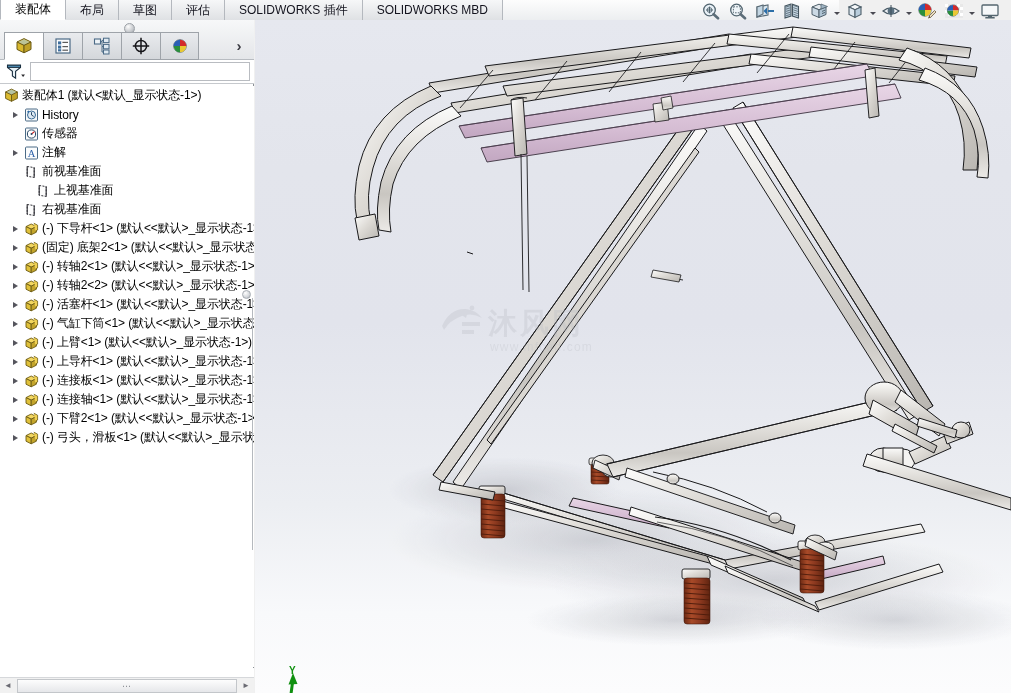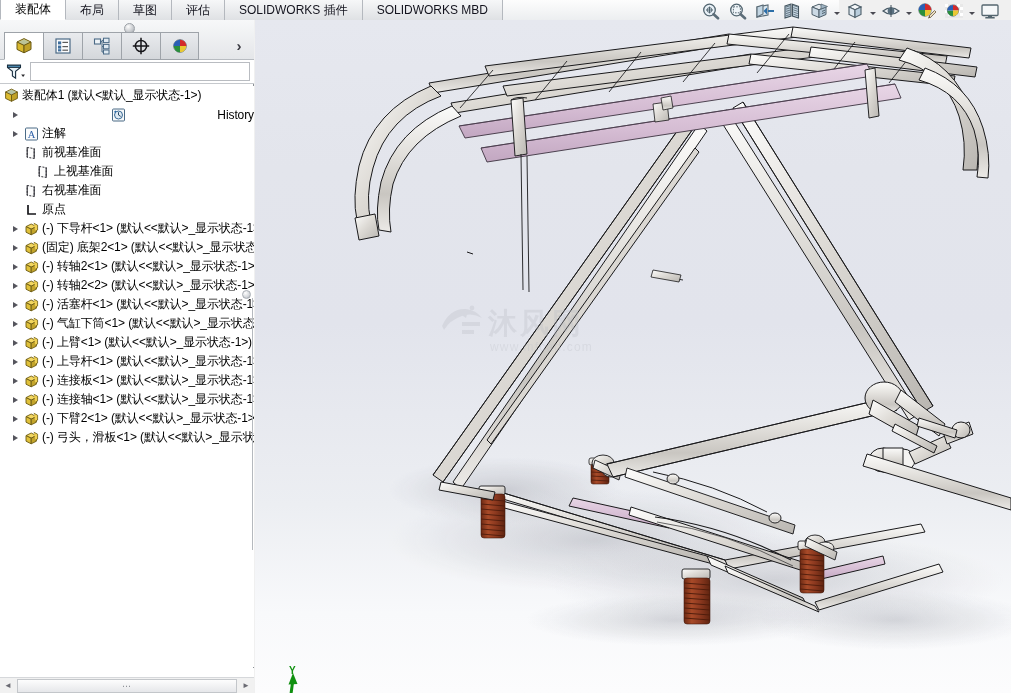--- a/index.html
+++ b/index.html
@@ -378,35 +378,46 @@
           <svg width="17" height="17" viewBox="0 0 17 17">
             <path d="M2.6 5 L8.5 2.1 L14.4 5 L8.5 7.9 Z" fill="#f2d44f" stroke="#6b5a14" stroke-width="0.9"></path>
             <path d="M2.6 5 L2.6 11.4 L8.5 14.3 L8.5 7.9 Z" fill="#dcbb30" stroke="#6b5a14" stroke-width="0.9"></path>
             <path d="M14.4 5 L14.4 11.4 L8.5 14.3 L8.5 7.9 Z" fill="#c1a226" stroke="#6b5a14" stroke-width="0.9"></path>
             <path d="M8.5 2.6 L13.3 5 L8.5 7.4 L3.7 5 Z" fill="#8cb7da" opacity="0.6"></path>
           </svg>
         </div>
         <div class="tlabel">装配体1  (默认&lt;默认_显示状态-1&gt;)</div>
       </div>
 
-      <div class="trow" style="padding-left:8px;justify-content:space-between;">
+      <div class="trow" style="padding-left:8px;">
         <div class="tw">
             <i></i>
           </div>
         <div class="ticon">
           <svg width="17" height="16" viewBox="0 0 17 16">
             <rect x="2.5" y="2" width="12" height="12" rx="1" fill="#f7f9fa" stroke="#4a6a86" stroke-width="1"></rect>
             <circle cx="8.5" cy="8" r="4" fill="#dfeaf3" stroke="#3a6a96" stroke-width="1"></circle>
             <path d="M8.5 5.2 L8.5 8 L10.7 9.4" stroke="#2a4a68" stroke-width="1" fill="none"></path>
             <path d="M4.6 5.4 A4 4 0 0 1 6 4.2" stroke="#2a6aa8" stroke-width="1.4" fill="none"></path>
           </svg>
         </div>
         <div class="tlabel">History</div>
       </div>
 
+      <div class="trow" style="padding-left:22px;">
+        <div class="ticon">
+          <svg width="17" height="16" viewBox="0 0 17 16">
+            <rect x="2.5" y="2" width="12" height="12" rx="1" fill="#f7f9fa" stroke="#4a6a86" stroke-width="1"></rect>
+            <circle cx="8.5" cy="8" r="4.1" fill="#fff" stroke="#2a4a68" stroke-width="1"></circle>
+            <path d="M8.5 8 L11.4 5.6" stroke="#d02020" stroke-width="1.2"></path>
+            <circle cx="8.5" cy="8" r="1" fill="#2a4a68"></circle>
+          </svg>
+        </div>
+        <div class="tlabel">传感器</div>
+      </div>
 
       <div class="trow" style="padding-left:8px;">
         <div class="tw">
             <i></i>
           </div>
         <div class="ticon">
           <svg width="17" height="16" viewBox="0 0 17 16">
             <rect x="2.5" y="2" width="12" height="12" rx="1" fill="#fbfcfd" stroke="#4a6a86" stroke-width="1"></rect>
             <text x="8.5" y="12" font-size="10.5" font-family="Liberation Serif, serif" fill="#2a5fa8" text-anchor="middle">A</text>
           </svg>
@@ -440,28 +451,20 @@
         <div class="ticon">
           <svg width="17" height="16" viewBox="0 0 17 16">
             <path d="M4.2 2.5 L11.2 3.6 L11.2 13.4 L4.2 12.3 Z" fill="#fcfcfc" stroke="#33333a" stroke-width="1" stroke-dasharray="2 1.3"></path>
             <path d="M4.2 2.5 L4.2 12.3" stroke="#33333a" stroke-width="1.1"></path>
             <path d="M11.2 3.6 L11.2 13.4" stroke="#33333a" stroke-width="1.1"></path>
           </svg>
         </div>
         <div class="tlabel">右视基准面</div>
       </div>
 
-      <div class="trow" style="padding-left:22px;">
-        <div class="ticon">
-          <svg width="17" height="16" viewBox="0 0 17 16">
-            <path d="M5 3 L5 12 L13 12" stroke="#16161a" stroke-width="1.7" fill="none"></path>
-          </svg>
-        </div>
-        <div class="tlabel">原点</div>
-      </div>
 
       <div class="trow" style="padding-left:8px;">
         <div class="tw">
             <i></i>
           </div>
         <div class="ticon">
           <svg width="17" height="16" viewBox="0 0 17 16">
             <path d="M3 5.6 L8.2 3 L13.4 5.6 L8.2 8.2 Z" fill="#f3d760" stroke="#6b5a14" stroke-width="0.9"></path>
             <path d="M3 5.6 L3 11.2 L8.2 13.8 L8.2 8.2 Z" fill="#e0c13a" stroke="#6b5a14" stroke-width="0.9"></path>
             <path d="M13.4 5.6 L13.4 11.2 L8.2 13.8 L8.2 8.2 Z" fill="#c3a42a" stroke="#6b5a14" stroke-width="0.9"></path>

